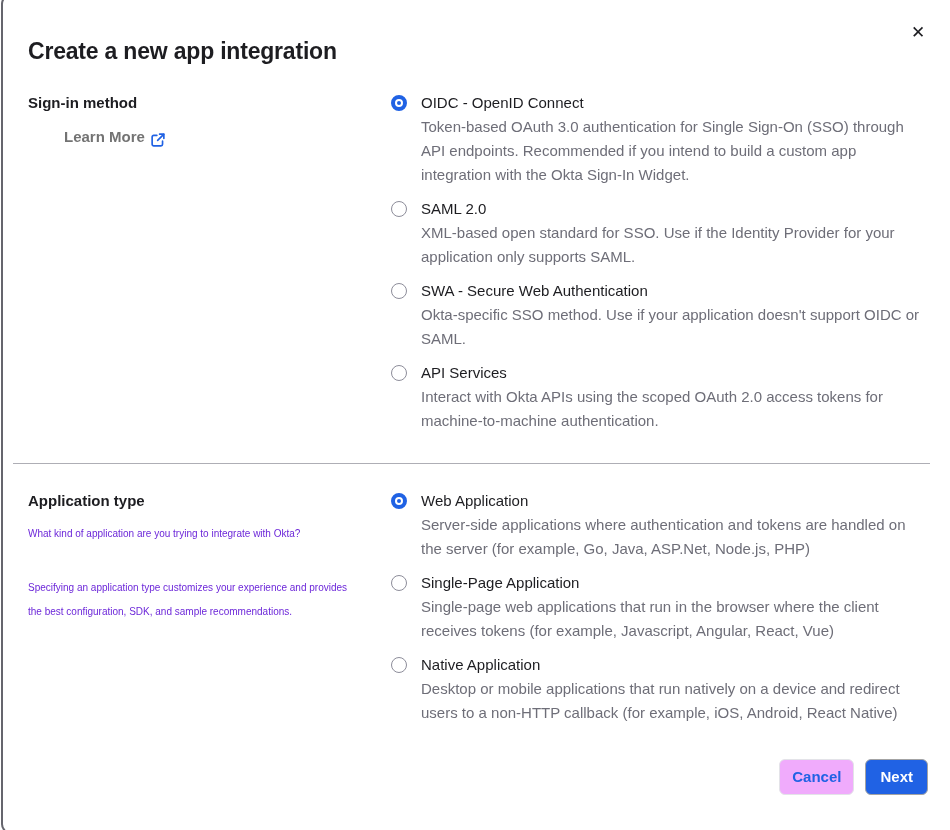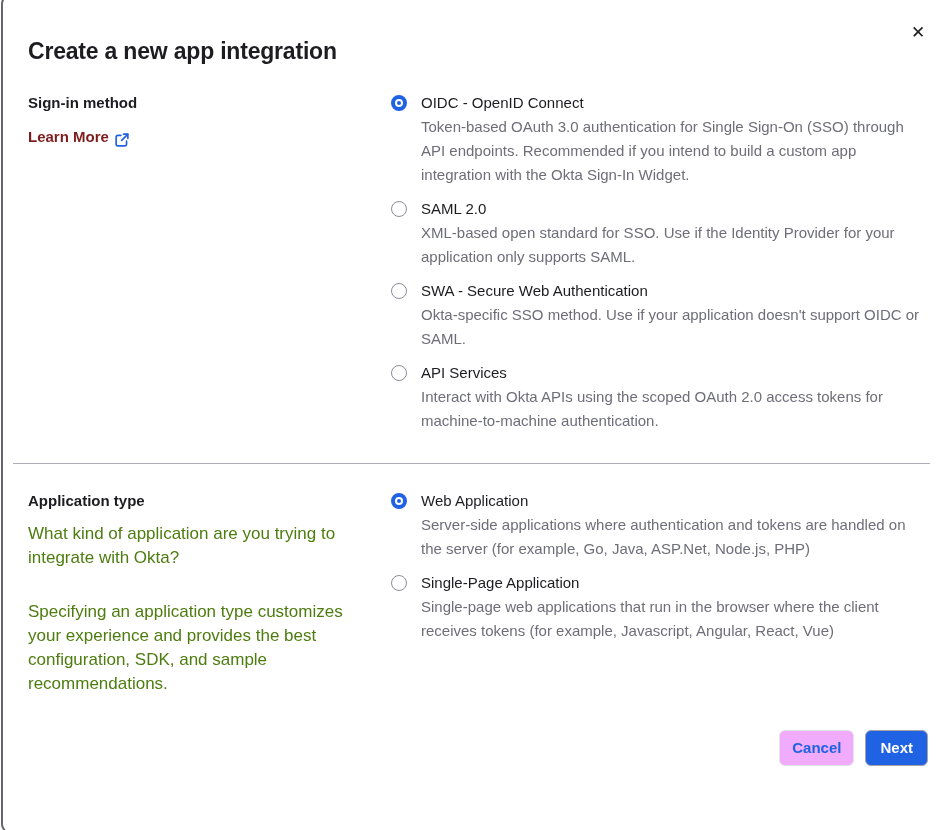--- a/index.html
+++ b/index.html
@@ -32,23 +32,23 @@
     font-size: 23px; font-weight: 700; letter-spacing: -0.2px;
     line-height: 30px; color: #1d1d21; margin-bottom: 25px;
   }
   .section { display: flex; padding: 0 29px 0 28px; }
   .section-left { width: 363px; flex-shrink: 0; padding-right: 30px; }
   .section-right { flex: 1; }
   .section-label { font-size: 15px; font-weight: 700; line-height: 24px; color: #1d1d21; }
   .learn-more {
     display: inline-flex; align-items: center; gap: 6px;
     margin-top: 10px; font-size: 15px; font-weight: 700; line-height: 24px;
-    color: #7f1d1d; text-decoration: none; cursor: pointer;
+    color: #737373; text-decoration: none; cursor: pointer; margin-left: 36px;
   }
-  .left-para { margin-top: 9px; font-size: 17px; line-height: 24px; color: #4d7c0f; }
+  .left-para { margin-top: 9px; font-size: 10px; line-height: 24px; color: #6d28d9; }
   .left-para + .left-para { margin-top: 30px; }
   .option { display: flex; align-items: flex-start; margin-bottom: 10px; cursor: pointer; }
   .option:last-child { margin-bottom: 0; }
   .radio {
     width: 16px; height: 16px; flex-shrink: 0;
     margin-top: 4px; margin-right: 14px;
     border-radius: 50%;
     border: 1.5px solid #8d8d9a;
     background: #ffffff;
     position: relative;
@@ -155,20 +155,27 @@
     </div>
 
     <div class="option">
       <span class="radio"></span>
       <div>
         <div class="option-label">Single-Page Application</div>
         <div class="option-desc">Single-page web applications that run in the browser where the client receives tokens (for example, Javascript, Angular, React, Vue)</div>
       </div>
     </div>
 
+    <div class="option">
+      <span class="radio"></span>
+      <div>
+        <div class="option-label">Native Application</div>
+        <div class="option-desc">Desktop or mobile applications that run natively on a device and redirect users to a non-HTTP callback (for example, iOS, Android, React Native)</div>
+      </div>
+    </div>
 
   </div>
 </div>
 
 <div class="modal-footer">
   <button class="btn btn-cancel">Cancel</button>
   <button class="btn btn-next">Next</button>
 </div>
 
 </body></html>

